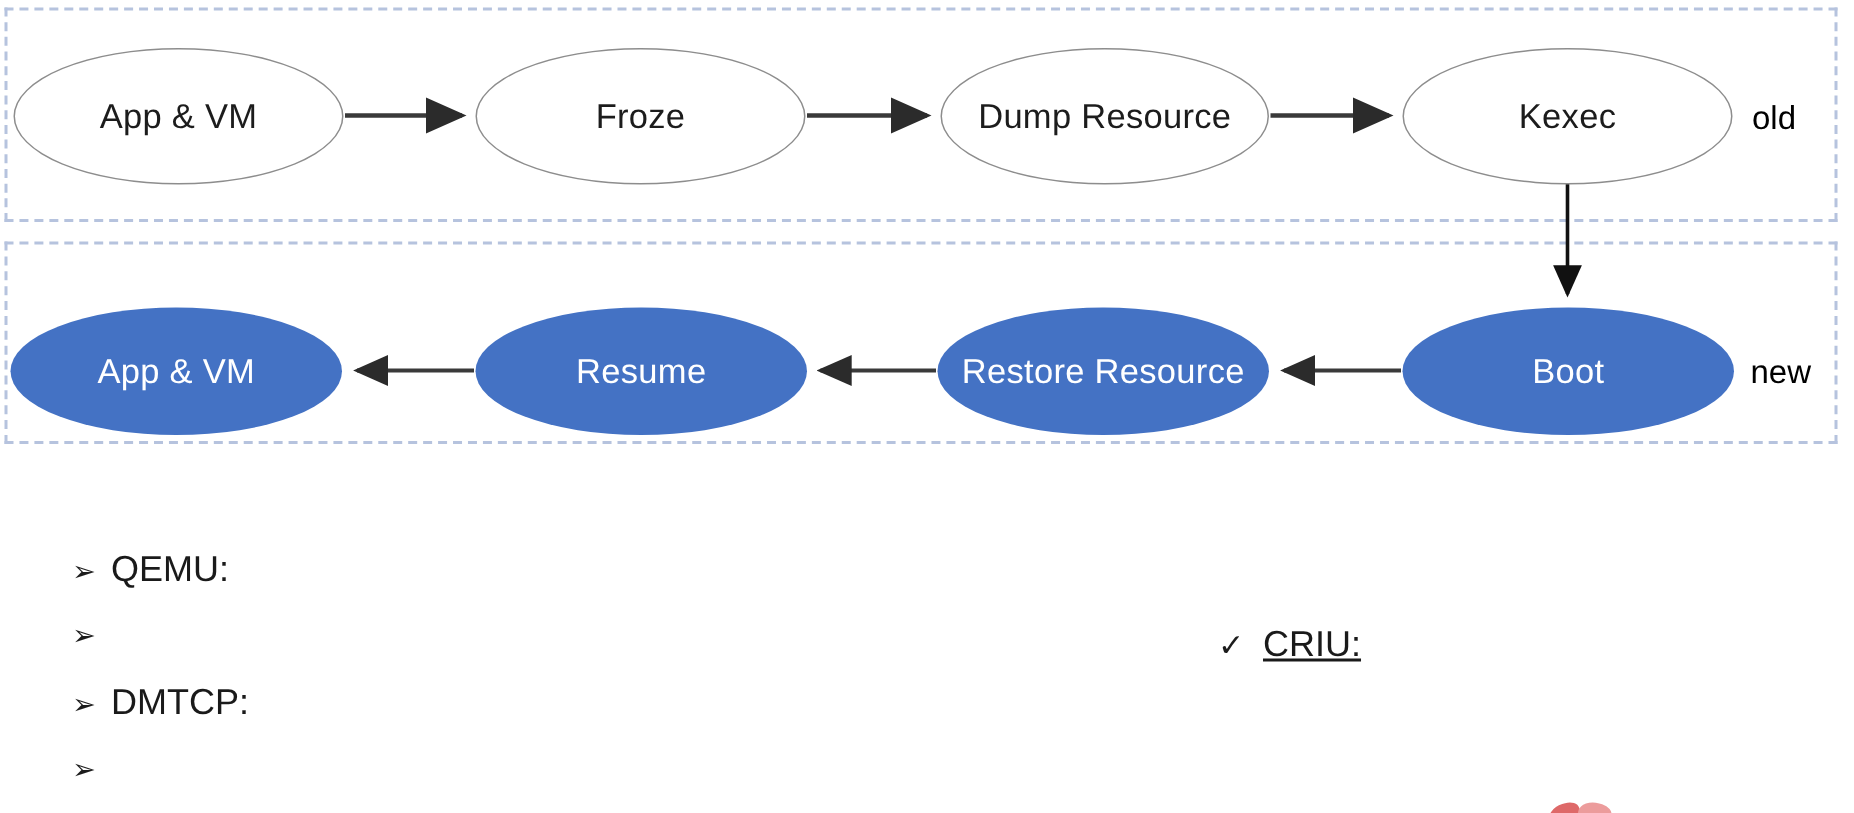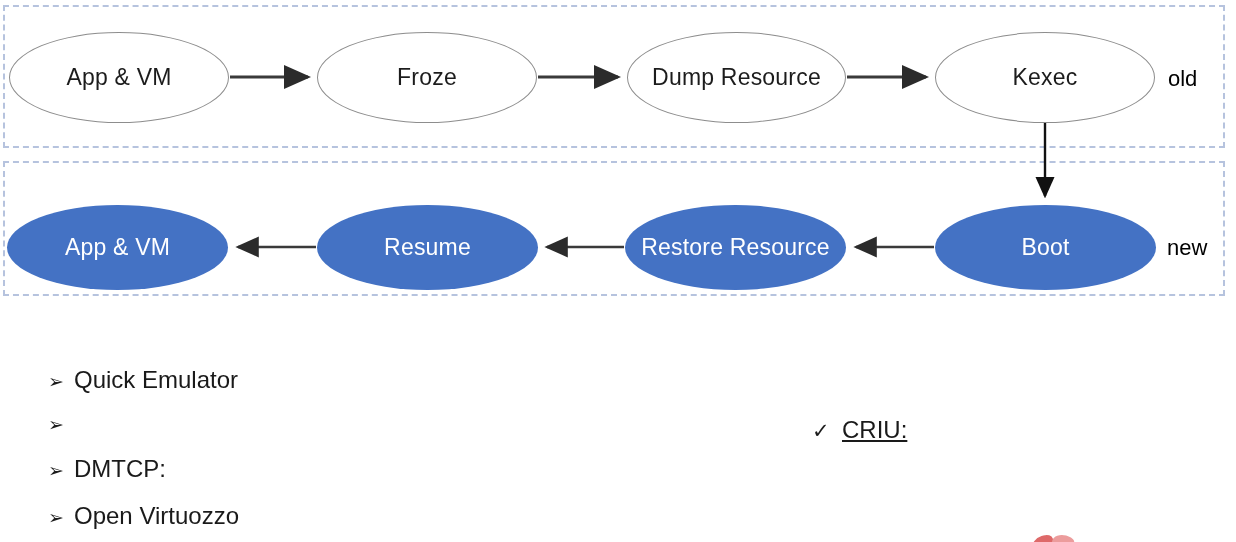--- a/index.html
+++ b/index.html
@@ -212,32 +212,31 @@
   <span>Restore Resource</span>
 </div>
 <div class="node new" id="node-boot">
   <span>Boot</span>
 </div>
 <div class="side-label" id="label-new">new</div>
 
 <div class="list-left">
   <div class="bullet-row">
     <span class="bullet-glyph">➢</span>
-    <span class="bullet-desc">Quick Emulator</span>
+    <span class="bullet-term">QEMU:</span>
   </div>
   <div class="bullet-row">
     <span class="bullet-glyph">➢</span>
   </div>
   <div class="bullet-row">
     <span class="bullet-glyph">➢</span>
     <span class="bullet-term">DMTCP:</span>
   </div>
   <div class="bullet-row">
     <span class="bullet-glyph">➢</span>
-    <span class="bullet-desc">Open Virtuozzo</span>
   </div>
 </div>
 
 <div class="list-right">
   <div class="check-row">
     <span class="check-glyph">✓</span>
     <span class="check-term">CRIU:</span>
   </div>
 </div>
 

